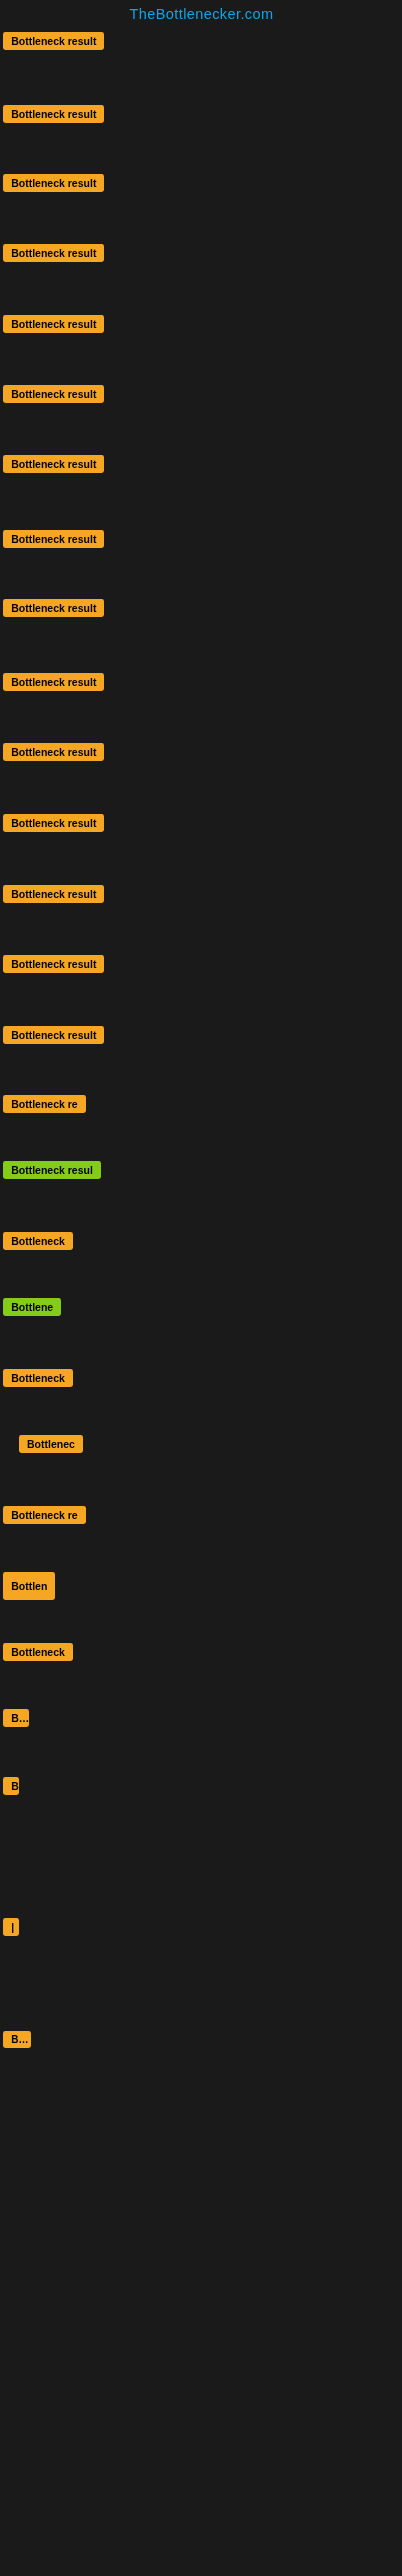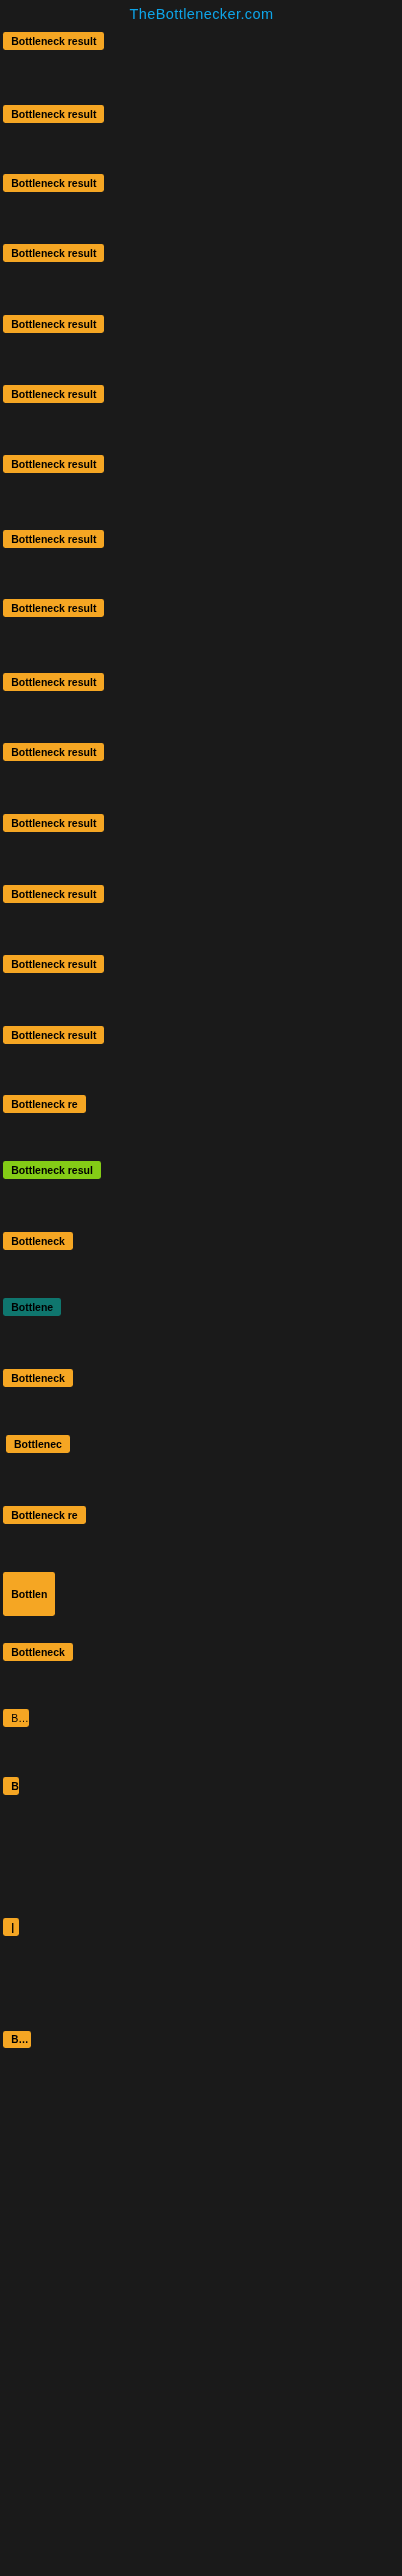--- a/index.html
+++ b/index.html
@@ -41,24 +41,24 @@
     <div style="position: absolute; top: 567px; left: 3.2px;"><span style="display: inline-block; background-color: rgb(245, 166, 35); color: rgb(0, 0, 0); font-size: 10.5px; font-weight: bold; padding: 3.2px 8px; border-radius: 2.4px; max-width: 154px; overflow: hidden; white-space: nowrap; text-overflow: ellipsis;">Bottleneck result</span></div>
     <div style="position: absolute; top: 641px; left: 3.2px;"><span style="display: inline-block; background-color: rgb(245, 166, 35); color: rgb(0, 0, 0); font-size: 10.5px; font-weight: bold; padding: 3.2px 8px; border-radius: 2.4px; max-width: 151px; overflow: hidden; white-space: nowrap; text-overflow: ellipsis;">Bottleneck result</span></div>
     <div style="position: absolute; top: 711px; left: 3.2px;"><span style="display: inline-block; background-color: rgb(245, 166, 35); color: rgb(0, 0, 0); font-size: 10.5px; font-weight: bold; padding: 3.2px 8px; border-radius: 2.4px; max-width: 151px; overflow: hidden; white-space: nowrap; text-overflow: ellipsis;">Bottleneck result</span></div>
     <div style="position: absolute; top: 782px; left: 3.2px;"><span style="display: inline-block; background-color: rgb(245, 166, 35); color: rgb(0, 0, 0); font-size: 10.5px; font-weight: bold; padding: 3.2px 8px; border-radius: 2.4px; max-width: 150px; overflow: hidden; white-space: nowrap; text-overflow: ellipsis;">Bottleneck result</span></div>
     <div style="position: absolute; top: 853px; left: 3.2px;"><span style="display: inline-block; background-color: rgb(245, 166, 35); color: rgb(0, 0, 0); font-size: 10.5px; font-weight: bold; padding: 3.2px 8px; border-radius: 2.4px; max-width: 143px; overflow: hidden; white-space: nowrap; text-overflow: ellipsis;">Bottleneck result</span></div>
     <div style="position: absolute; top: 923px; left: 3.2px;"><span style="display: inline-block; background-color: rgb(245, 166, 35); color: rgb(0, 0, 0); font-size: 10.5px; font-weight: bold; padding: 3.2px 8px; border-radius: 2.4px; max-width: 141px; overflow: hidden; white-space: nowrap; text-overflow: ellipsis;">Bottleneck result</span></div>
     <div style="position: absolute; top: 994px; left: 3.2px;"><span style="display: inline-block; background-color: rgb(245, 166, 35); color: rgb(0, 0, 0); font-size: 10.5px; font-weight: bold; padding: 3.2px 8px; border-radius: 2.4px; max-width: 121px; overflow: hidden; white-space: nowrap; text-overflow: ellipsis;">Bottleneck result</span></div>
     <div style="position: absolute; top: 1063px; left: 3.2px;"><span style="display: inline-block; background-color: rgb(245, 166, 35); color: rgb(0, 0, 0); font-size: 10.5px; font-weight: bold; padding: 3.2px 8px; border-radius: 2.4px; max-width: 105px; overflow: hidden; white-space: nowrap; text-overflow: ellipsis;">Bottleneck re</span></div>
     <div style="position: absolute; top: 1129px; left: 3.2px;"><span style="display: inline-block; background-color: #84cc16; color: rgb(0, 0, 0); font-size: 10.5px; font-weight: bold; padding: 3.2px 8px; border-radius: 2.4px; max-width: 119px; overflow: hidden; white-space: nowrap; text-overflow: ellipsis;">Bottleneck resul</span></div>
     <div style="position: absolute; top: 1200px; left: 3.2px;"><span style="display: inline-block; background-color: rgb(245, 166, 35); color: rgb(0, 0, 0); font-size: 10.5px; font-weight: bold; padding: 3.2px 8px; border-radius: 2.4px; max-width: 81px; overflow: hidden; white-space: nowrap; text-overflow: ellipsis;">Bottleneck</span></div>
-    <div style="position: absolute; top: 1266px; left: 3.2px;"><span style="display: inline-block; background-color: #0f766e; color: rgb(0, 0, 0); font-size: 10.5px; font-weight: bold; padding: 3.2px 8px; border-radius: 2.4px; max-width: 68px; overflow: hidden; white-space: nowrap; text-overflow: ellipsis;">Bottlene</span></div>
+    <div style="position: absolute; top: 1266px; left: 3.2px;"><span style="display: inline-block; background-color: #84cc16; color: rgb(0, 0, 0); font-size: 10.5px; font-weight: bold; padding: 3.2px 8px; border-radius: 2.4px; max-width: 68px; overflow: hidden; white-space: nowrap; text-overflow: ellipsis;">Bottlene</span></div>
     <div style="position: absolute; top: 1337px; left: 3.2px;"><span style="display: inline-block; background-color: rgb(245, 166, 35); color: rgb(0, 0, 0); font-size: 10.5px; font-weight: bold; padding: 3.2px 8px; border-radius: 2.4px; max-width: 81px; overflow: hidden; white-space: nowrap; text-overflow: ellipsis;">Bottleneck</span></div>
-    <div style="position: absolute; top: 1403px; left: 6px;"><span style="display: inline-block; background-color: rgb(245, 166, 35); color: rgb(0, 0, 0); font-size: 10.5px; font-weight: bold; padding: 3.2px 8px; border-radius: 2.4px; max-width: 72px; overflow: hidden; white-space: nowrap; text-overflow: ellipsis;">Bottlenec</span></div>
+    <div style="position: absolute; top: 1403px; left: 19px;"><span style="display: inline-block; background-color: rgb(245, 166, 35); color: rgb(0, 0, 0); font-size: 10.5px; font-weight: bold; padding: 3.2px 8px; border-radius: 2.4px; max-width: 72px; overflow: hidden; white-space: nowrap; text-overflow: ellipsis;">Bottlenec</span></div>
     <div style="position: absolute; top: 1474px; left: 3.2px;"><span style="display: inline-block; background-color: rgb(245, 166, 35); color: rgb(0, 0, 0); font-size: 10.5px; font-weight: bold; padding: 3.2px 8px; border-radius: 2.4px; max-width: 101px; overflow: hidden; white-space: nowrap; text-overflow: ellipsis;">Bottleneck re</span></div>
-    <div style="position: absolute; top: 1540px; left: 3.2px;"><span style="display: inline-block; background-color: rgb(245, 166, 35); color: rgb(0, 0, 0); font-size: 10.5px; font-weight: bold; padding: 16px 8px; border-radius: 2.4px; max-width: 63px; overflow: hidden; white-space: nowrap; text-overflow: ellipsis;">Bottlen</span></div>
+    <div style="position: absolute; top: 1540px; left: 3.2px;"><span style="display: inline-block; background-color: rgb(245, 166, 35); color: rgb(0, 0, 0); font-size: 10.5px; font-weight: bold; padding: 8px 8px; border-radius: 2.4px; max-width: 63px; overflow: hidden; white-space: nowrap; text-overflow: ellipsis;">Bottlen</span></div>
     <div style="position: absolute; top: 1611px; left: 3.2px;"><span style="display: inline-block; background-color: rgb(245, 166, 35); color: rgb(0, 0, 0); font-size: 10.5px; font-weight: bold; padding: 3.2px 8px; border-radius: 2.4px; max-width: 76px; overflow: hidden; white-space: nowrap; text-overflow: ellipsis;">Bottleneck</span></div>
-    <div style="position: absolute; top: 1677px; left: 3.2px;"><span style="display: inline-block; background-color: rgb(245, 166, 35); color: rgb(0, 0, 0); font-size: 10.5px; font-weight: normal; padding: 3.2px 8px; border-radius: 2.4px; max-width: 26px; overflow: hidden; white-space: nowrap; text-overflow: ellipsis; text-align: right;">Bo</span></div>
+    <div style="position: absolute; top: 1677px; left: 3.2px;"><span style="display: inline-block; background-color: rgb(245, 166, 35); color: rgb(0, 0, 0); font-size: 10.5px; font-weight: bold; padding: 3.2px 8px; border-radius: 2.4px; max-width: 26px; overflow: hidden; white-space: nowrap; text-overflow: ellipsis; text-align: right;">Bo</span></div>
     <div style="position: absolute; top: 1745px; left: 3.2px;"><span style="display: inline-block; background-color: rgb(245, 166, 35); color: rgb(0, 0, 0); font-size: 10.5px; font-weight: bold; padding: 3.2px 8px; border-radius: 2.4px; max-width: 14.5px; overflow: hidden; white-space: nowrap; text-overflow: ellipsis;">B</span></div>
     <div style="position: absolute; top: 1886px; left: 3.2px;"><span style="display: inline-block; background-color: rgb(245, 166, 35); color: rgb(0, 0, 0); font-size: 10.5px; font-weight: bold; padding: 3.2px 8px; border-radius: 2.4px; max-width: 9.7px; overflow: hidden; white-space: nowrap; text-overflow: ellipsis;">|</span></div>
     <div style="position: absolute; top: 1999px; left: 3.2px;"><span style="display: inline-block; background-color: rgb(245, 166, 35); color: rgb(0, 0, 0); font-size: 10px; font-weight: bold; padding: 3.2px 8px; border-radius: 2.4px; max-width: 28px; overflow: hidden; white-space: nowrap; text-overflow: ellipsis;">Bot</span></div>
   </div>
 
 
 </body></html>

